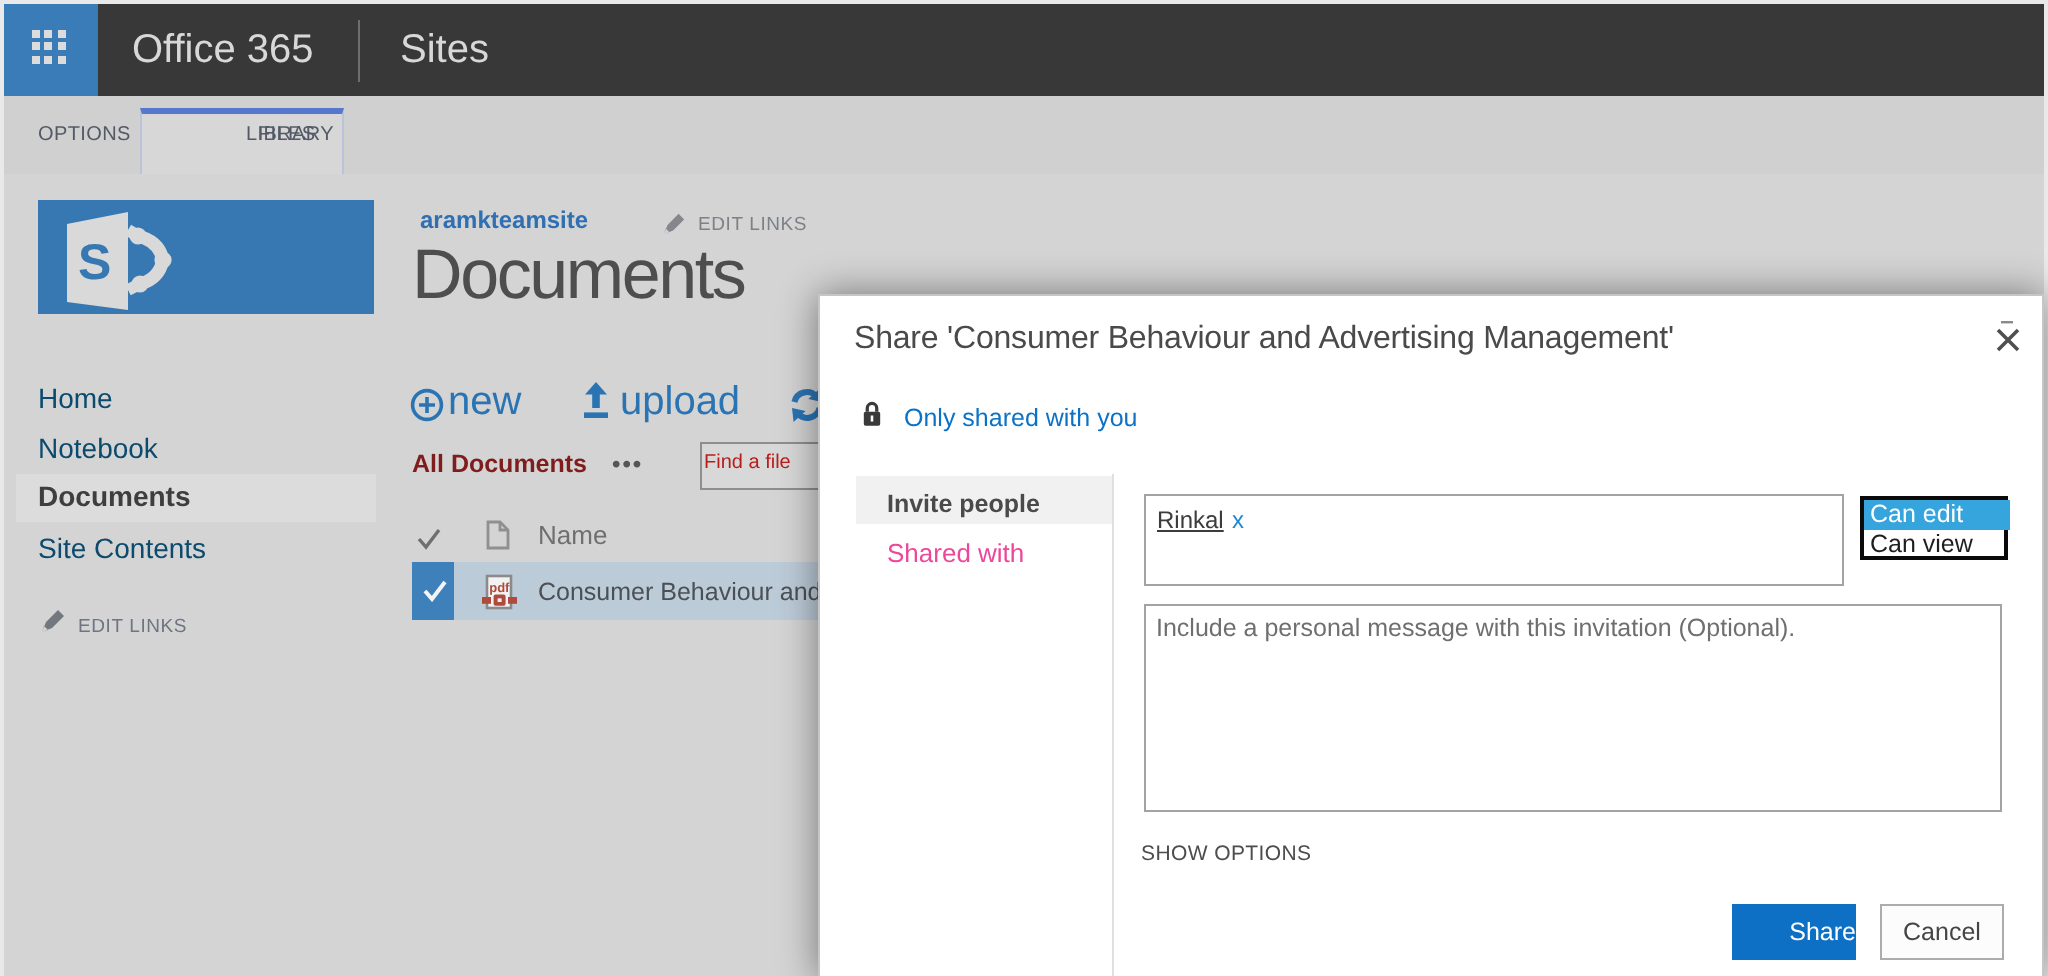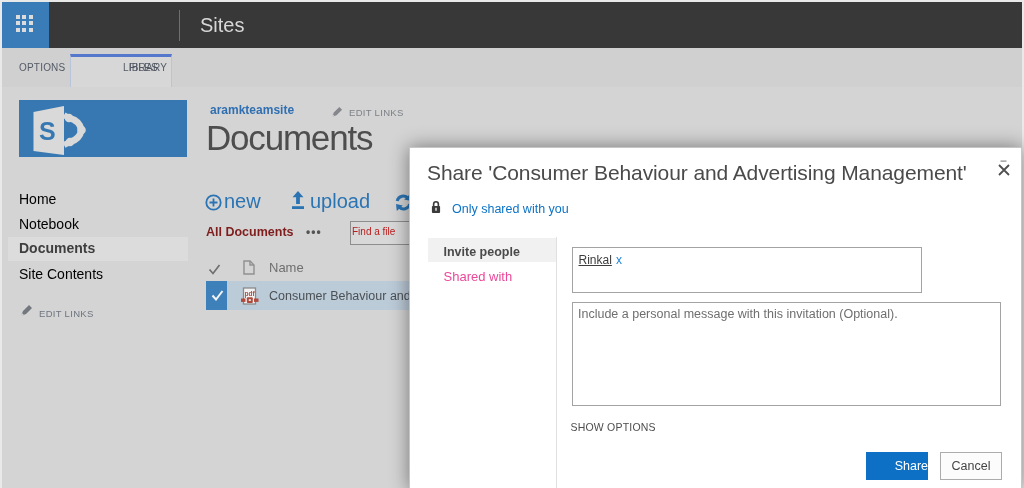--- a/index.html
+++ b/index.html
@@ -14,21 +14,21 @@
   .gsq{position:absolute;width:4px;height:4px;background:#dcdcdc;}
   .sbtext{position:absolute;top:0;height:46px;line-height:46px;color:#d8d8d8;font-size:20px;}
   #sbsep{position:absolute;left:177px;top:8px;width:1px;height:31px;background:#6e6e6e;}
   
   #ribbon{position:absolute;left:0;top:46px;width:1020px;height:39px;background:#d0d0d0;}
   .rtab{position:absolute;top:0;height:39px;line-height:39px;font-size:10px;color:#535a66;letter-spacing:.2px;}
   #tabbox{position:absolute;left:68px;top:6px;width:102px;height:33px;background:#d7d7d7;
           border:1px solid #b9c3d9;border-top:3px solid #5577cc;border-bottom:none;box-sizing:border-box;}
   
   #logo{position:absolute;left:17px;top:98px;width:168px;height:57px;background:#3878b2;}
-  .nav{position:absolute;left:17px;font-size:14px;color:#000000;}
+  .nav{position:absolute;left:17px;font-size:14px;color:#0c4a6e;}
   #navsel{position:absolute;left:6px;top:235px;width:180px;height:24px;background:#dcdcdc;}
   
   .blue{color:#2b74b4;}
   #heading{position:absolute;left:204px;top:116px;font-size:35px;color:#4e4e4e;letter-spacing:-1.2px;}
   
   #findbox{position:absolute;left:348px;top:219px;width:85px;height:22px;background:#d8d8d8;border:1px solid #8e8e8e;}
   #rowsel{position:absolute;left:204px;top:279px;width:236px;height:29px;background:#bccbd8;}
   #rowchk{position:absolute;left:204px;top:279px;width:21px;height:29px;background:#3e80ba;color:#efefef;
           text-align:center;line-height:28px;font-size:13px;}
   
@@ -47,20 +47,21 @@
           <div class="gsq" style="left:6.5px;top:0"></div>
           <div class="gsq" style="left:13px;top:0"></div>
         <div class="gsq" style="left:0;top:6.5px"></div>
           <div class="gsq" style="left:6.5px;top:6.5px"></div>
           <div class="gsq" style="left:13px;top:6.5px"></div>
         <div class="gsq" style="left:0;top:13px"></div>
           <div class="gsq" style="left:6.5px;top:13px"></div>
           <div class="gsq" style="left:13px;top:13px"></div>
       </div>
     </div>
+    <div class="sbtext" style="left:64px;">Office 365</div>
     <div id="sbsep"></div>
     <div class="sbtext" style="left:198px;">Sites</div>
   </div>
 
   <div id="ribbon">
     <div id="tabbox"></div>
     <div class="rtab" style="left:17px;">OPTIONS</div>
     <div class="rtab" style="left:79px;margin-left:48px;">FILES</div>
     <div class="rtab" style="left:121px;">LIBRARY</div>
   </div>
@@ -133,36 +134,40 @@
     <text x="3.6" y="9" font-size="6.5" font-weight="bold" fill="#b04a3c" font-family="Liberation Sans">pdf</text>
     <rect x="0" y="11.5" width="4.5" height="3.4" fill="#b04a3c"></rect>
     <rect x="5.8" y="10.3" width="6" height="5.6" fill="#b04a3c" rx="1"></rect>
     <rect x="7.8" y="12.2" width="2" height="1.8" fill="#f2f2f2"></rect>
     <rect x="13" y="11.5" width="4.5" height="3.4" fill="#b04a3c"></rect>
   </svg>
   <div class="abs" style="left:267px;top:287px;font-size:12.5px;color:#4b5055;white-space:nowrap;">Consumer Behaviour and Advertising Management</div>
 </div>
 
 <div id="dialog">
-  <div class="dlg" style="left:17px;top:13px;font-size:21px;color:#4a4a4a;letter-spacing:-.1px;white-space:nowrap;text-align:center;">Share 'Consumer Behaviour and Advertising Management'</div>
+  <div class="dlg" style="left:17px;top:13px;font-size:16px;color:#4a4a4a;letter-spacing:-.1px;white-space:nowrap;text-align:center;">Share 'Consumer Behaviour and Advertising Management'</div>
   <svg class="dlg" style="left:588px;top:12px;" width="12" height="16" viewBox="0 0 12 16">
     <rect x="2.5" y="0.5" width="6" height="1.2" fill="#8a8a8a"></rect>
     <path d="M1 5 L11 15 M11 5 L1 15" stroke="#4f4f4f" stroke-width="1.8"></path>
   </svg>
   <svg class="dlg" style="left:19.5px;top:51.5px;width:12px;height:14px;" viewBox="0 0 10 13">
     <path d="M2.8 5.5 V3.8 A2.2 2.2 0 0 1 7.2 3.8 V5.5" stroke="#3a3a3a" stroke-width="1.5" fill="none"></path>
     <rect x="1.2" y="5.5" width="7.6" height="6.5" fill="#3a3a3a" rx="0.8"></rect>
     <rect x="4.4" y="7.2" width="1.2" height="2.8" fill="#fff"></rect>
   </svg>
   <div class="dlg" style="left:42px;top:54px;font-size:12.5px;color:#0b72c6;">Only shared with you</div>
   <div class="dlg" style="left:18px;top:90px;width:129px;height:24px;background:#f1f1f1;"></div>
   <div class="dlg" style="left:33.5px;top:97px;font-size:12.5px;font-weight:bold;color:#4a4a4a;">Invite people</div>
   <div class="dlg" style="left:33.5px;top:121px;font-size:13px;color:#ec4899;">Shared with</div>
   <div class="dlg" style="left:146px;top:89px;width:1px;height:252px;background:#e0e0e0;"></div>
   <div class="dlg" style="left:162px;top:99px;width:350px;height:46px;background:#fff;border:1px solid #a3a3a3;box-sizing:border-box;"></div>
   <div class="dlg" style="left:168.5px;top:105px;font-size:12px;color:#3c3c3c;text-decoration:underline;">Rinkal</div>
   <div class="dlg" style="left:206px;top:105px;font-size:12px;color:#1e88d4;">x</div>
+  <div class="dlg" style="left:520px;top:100px;width:74px;height:32px;background:#fff;border:2px solid #0a0a0a;box-sizing:border-box;">
+    <div style="position:absolute;left:0;top:0;width:70px;height:14.5px;background:#36a4dd;color:#fff;font-size:12.5px;line-height:14.5px;padding-left:3px;">Can edit</div>
+    <div style="position:absolute;left:3px;top:14.5px;color:#1f1f1f;font-size:12.5px;line-height:14.5px;">Can view</div>
+  </div>
   <div class="dlg" style="left:162px;top:154px;width:429px;height:104px;background:#fff;border:1px solid #a3a3a3;box-sizing:border-box;"></div>
   <div class="dlg" style="left:168px;top:159px;font-size:12.5px;color:#6f6f6f;">Include a personal message with this invitation (Optional).</div>
   <div class="dlg" style="left:160.5px;top:273px;font-size:10.5px;color:#4d4d4d;letter-spacing:.2px;text-align:right;">SHOW OPTIONS</div>
   <div class="dlg" style="left:456px;top:304px;width:62px;height:28px;background:#0d70c4;color:#fff;font-size:12.5px;text-align:right;line-height:28px;">Share</div>
   <div class="dlg" style="left:530px;top:304px;width:62px;height:28px;background:#fcfcfc;border:1px solid #acacac;box-sizing:border-box;color:#454545;font-size:12.5px;text-align:center;line-height:26px;">Cancel</div>
 </div>
 
 </body></html>

